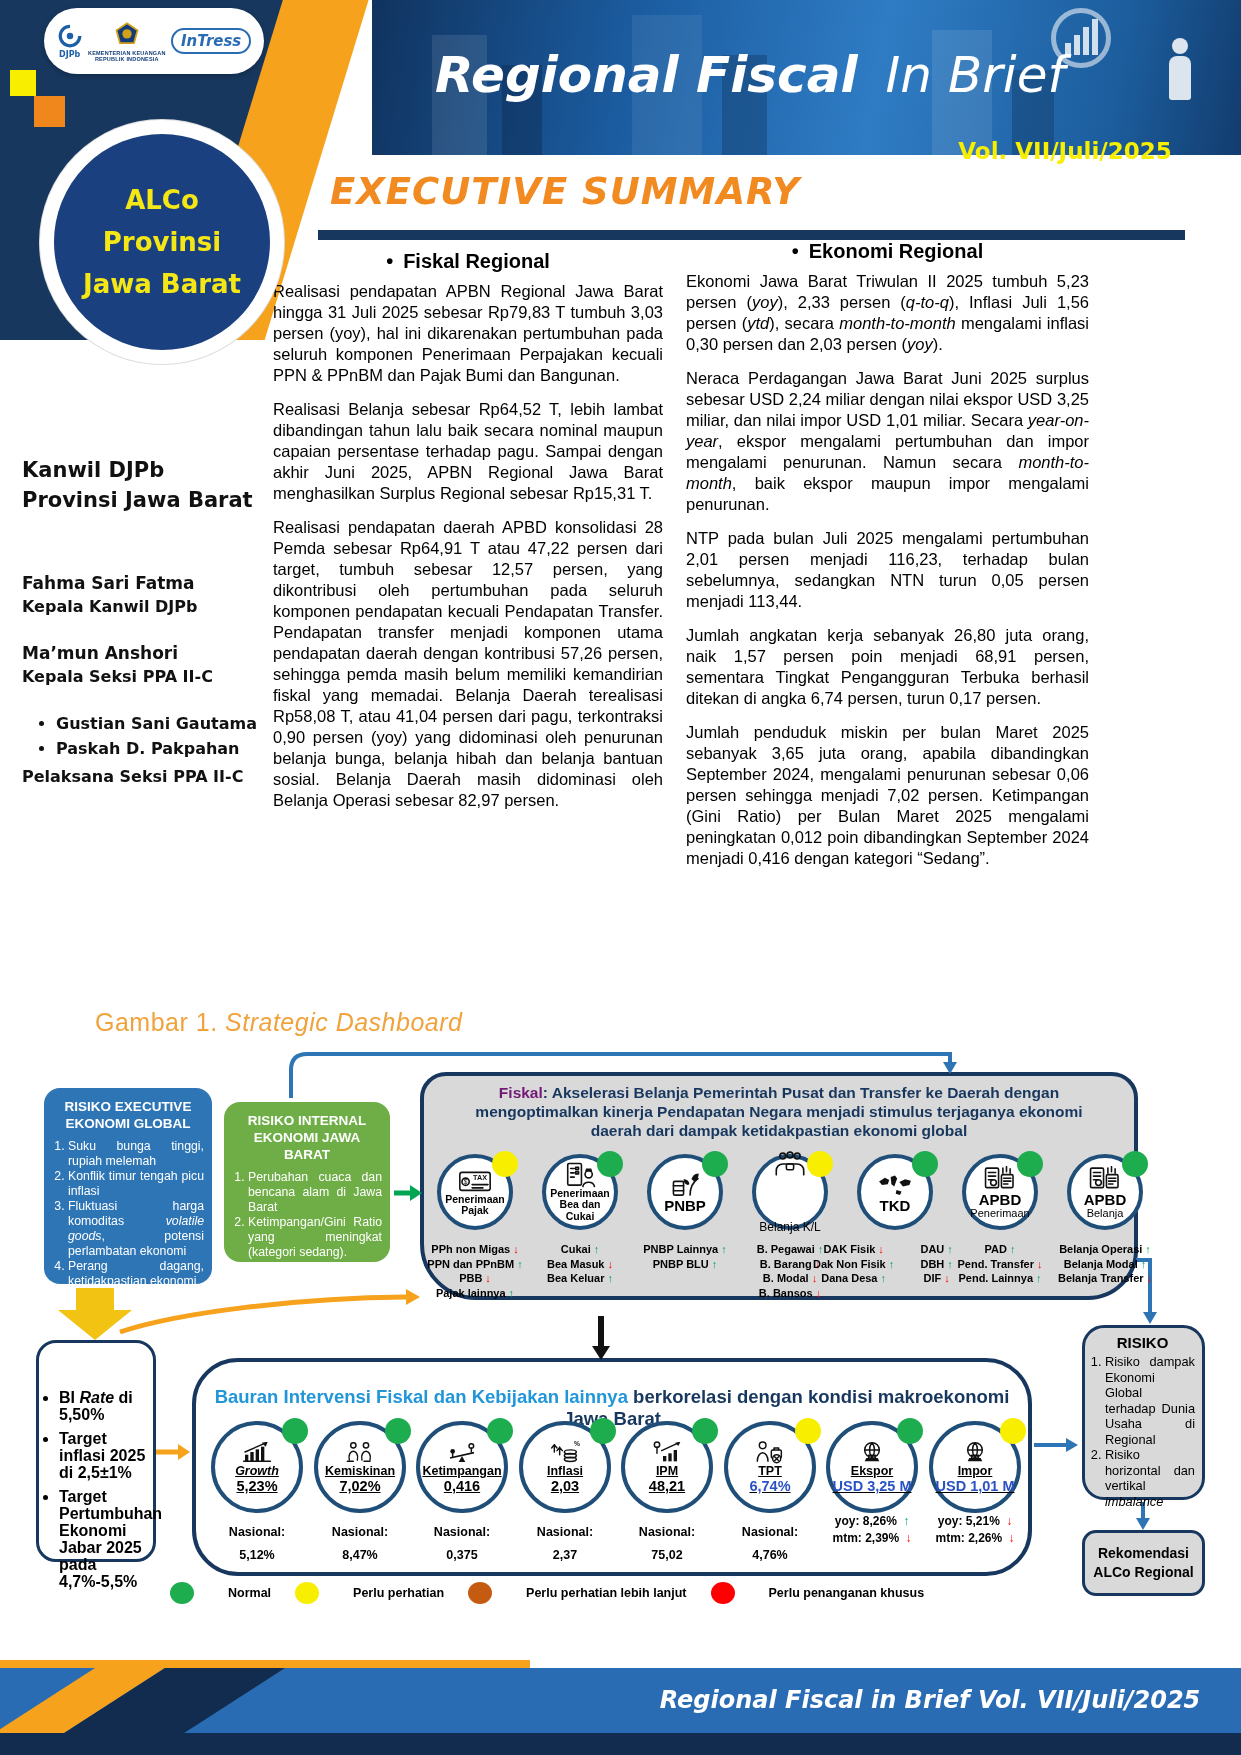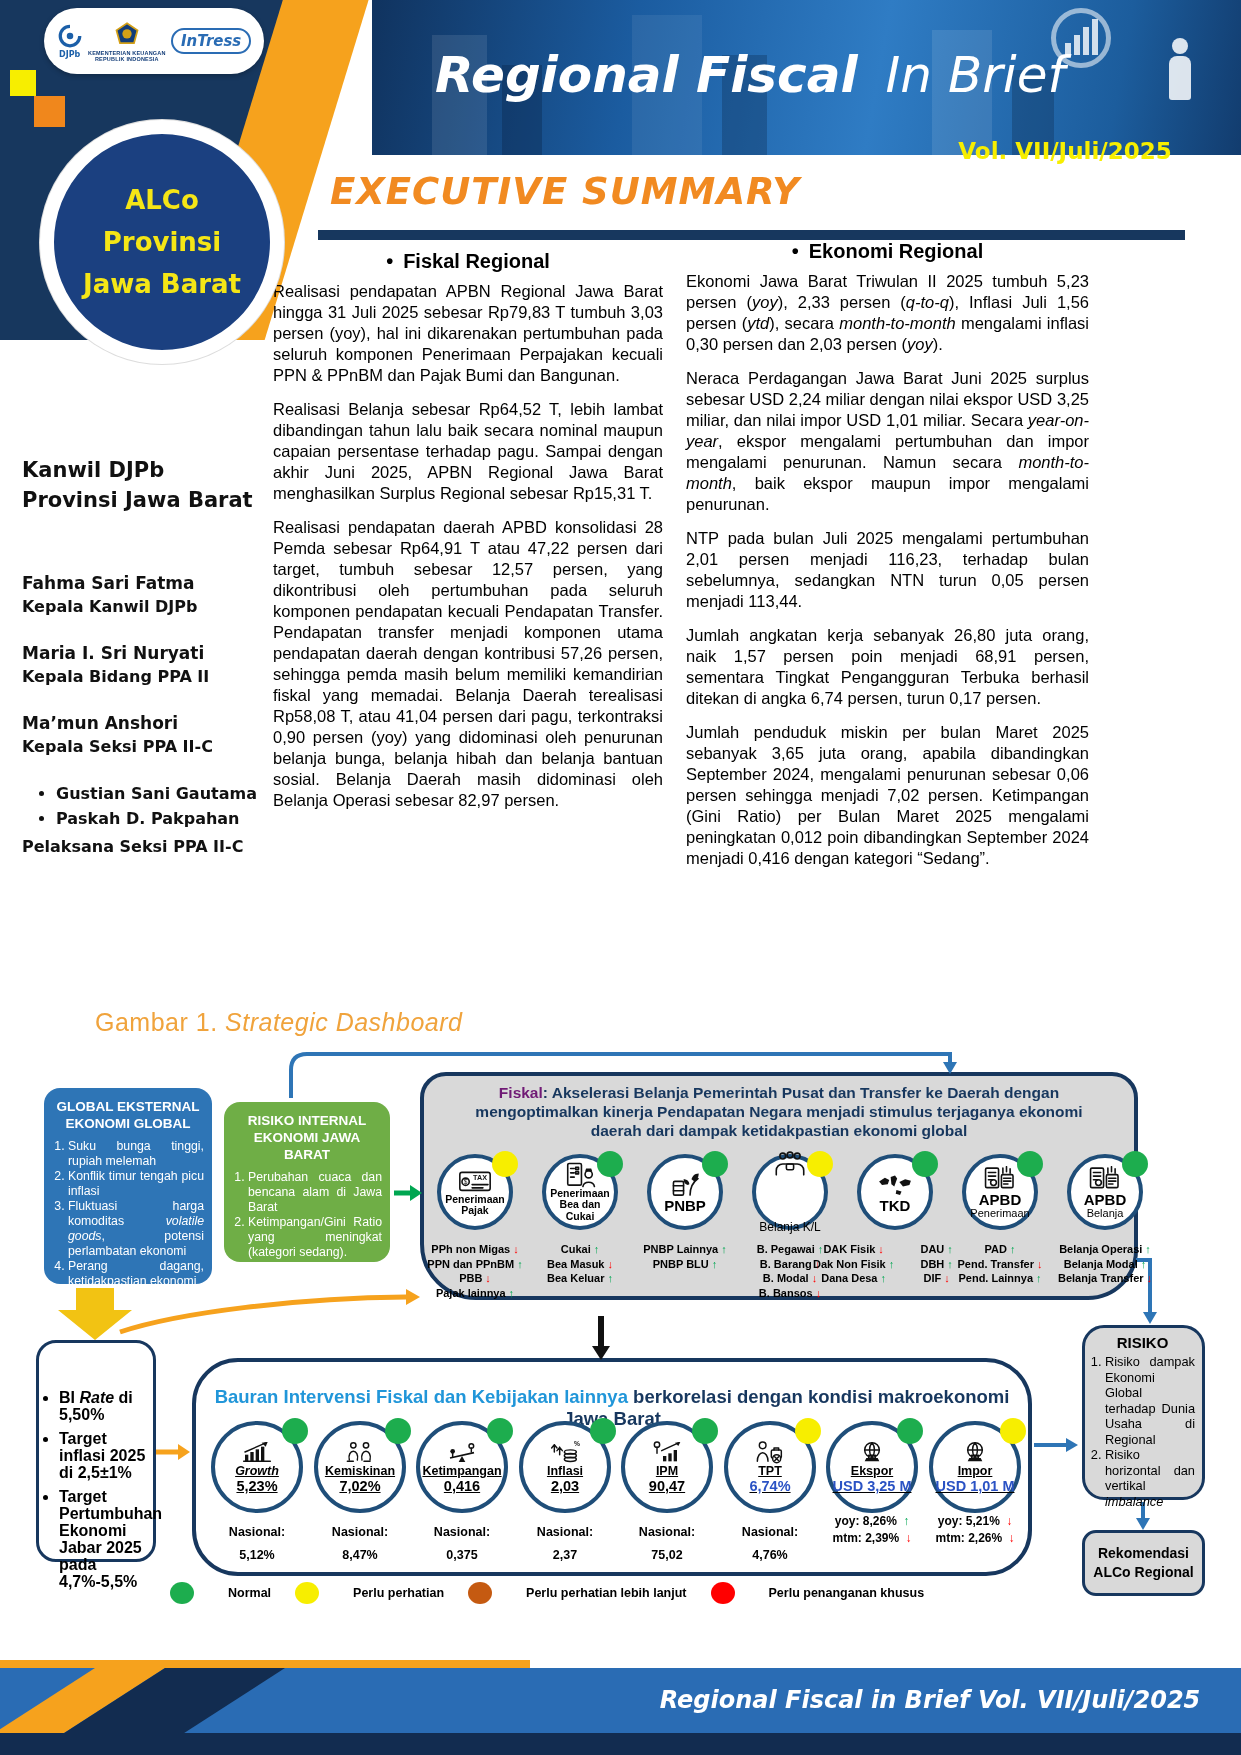--- a/index.html
+++ b/index.html
@@ -201,24 +201,20 @@
     <div class="org">
       <div>Kanwil DJPb</div>
       <div>Provinsi Jawa Barat</div>
     </div>
     <div id="people">
         <div class="person">
           <div class="pname">Fahma Sari Fatma</div>
           <div class="prole">Kepala Kanwil DJPb</div>
         </div>
         <div class="person">
-          <div class="pname">Maria I. Sri Nuryati</div>
-          <div class="prole">Kepala Bidang PPA II</div>
-        </div>
-        <div class="person">
           <div class="pname">Ma’mun Anshori</div>
           <div class="prole">Kepala Seksi PPA II-C</div>
         </div>
       </div>
     <ul class="staff-ul" id="staff">
         <li>Gustian Sani Gautama</li>
         <li>Paskah D. Pakpahan</li>
       </ul>
     <div class="staff-role">Pelaksana Seksi PPA II-C</div>
   </div>
@@ -264,21 +260,21 @@
     <line x1="1034" y1="1445" x2="1066" y2="1445" stroke="#2e75b6" stroke-width="4"></line>
     <polygon points="1066,1438 1066,1452 1078,1445" fill="#2e75b6"></polygon>
     <line x1="1143" y1="1502" x2="1143" y2="1518" stroke="#2e75b6" stroke-width="4"></line>
     <polygon points="1136,1518 1150,1518 1143,1530" fill="#2e75b6"></polygon>
     <polygon points="95,1668 165,1668 30,1755 -40,1755" fill="#f6a21d"></polygon>
     <polygon points="165,1668 285,1668 150,1755 30,1755" fill="#122c50"></polygon>
   </svg>
 
   <div class="riskbox ext">
     <div class="rtitle">
-      <div>GLOBAL EKSTERNAL</div>
+      <div>RISIKO EXECUTIVE</div>
       <div>EKONOMI GLOBAL</div>
     </div>
     <ol id="ext-items">
         <li>Suku bunga tinggi, rupiah melemah</li>
         <li>Konflik timur tengah picu inflasi</li>
         <li>Fluktuasi harga komoditas <i>volatile goods</i>, potensi perlambatan ekonomi</li>
         <li>Perang dagang, ketidakpastian ekonomi</li>
       </ol>
   </div>
   <div class="riskbox int">
@@ -586,21 +582,21 @@
             <circle cx="9" cy="7" r="4" fill="none" stroke="#111" stroke-width="2.2" stroke-linecap="round" stroke-linejoin="round"></circle>
             <path d="M9 11v9" fill="none" stroke="#111" stroke-width="2.2" stroke-linecap="round" stroke-linejoin="round"></path>
             <rect x="18" y="24" width="5" height="8" fill="#111"></rect>
             <rect x="26" y="20" width="5" height="12" fill="#111"></rect>
             <rect x="34" y="15" width="5" height="17" fill="#111"></rect>
             <path d="M16 16L42 4" fill="none" stroke="#111" stroke-width="2.2" stroke-linecap="round" stroke-linejoin="round"></path>
             <polygon points="44,3 36,4 41,9" fill="#111"></polygon>
           </svg>
         </span>
         <div class="mt">IPM</div>
-        <div class="mv">90,47</div>
+        <div class="mv">48,21</div>
       </div>
       <div class="msub1">Nasional:</div>
       <div class="msub2">75,02</div>
     </div>
     <div class="mitem" style="left: 700px;">
       <div class="mcircle">
         <span class="dot yellow"></span>
         <span class="icn">
           <svg viewBox="0 0 48 36">
             <circle cx="13" cy="8" r="5" fill="none" stroke="#111" stroke-width="2.2" stroke-linecap="round" stroke-linejoin="round"></circle>

